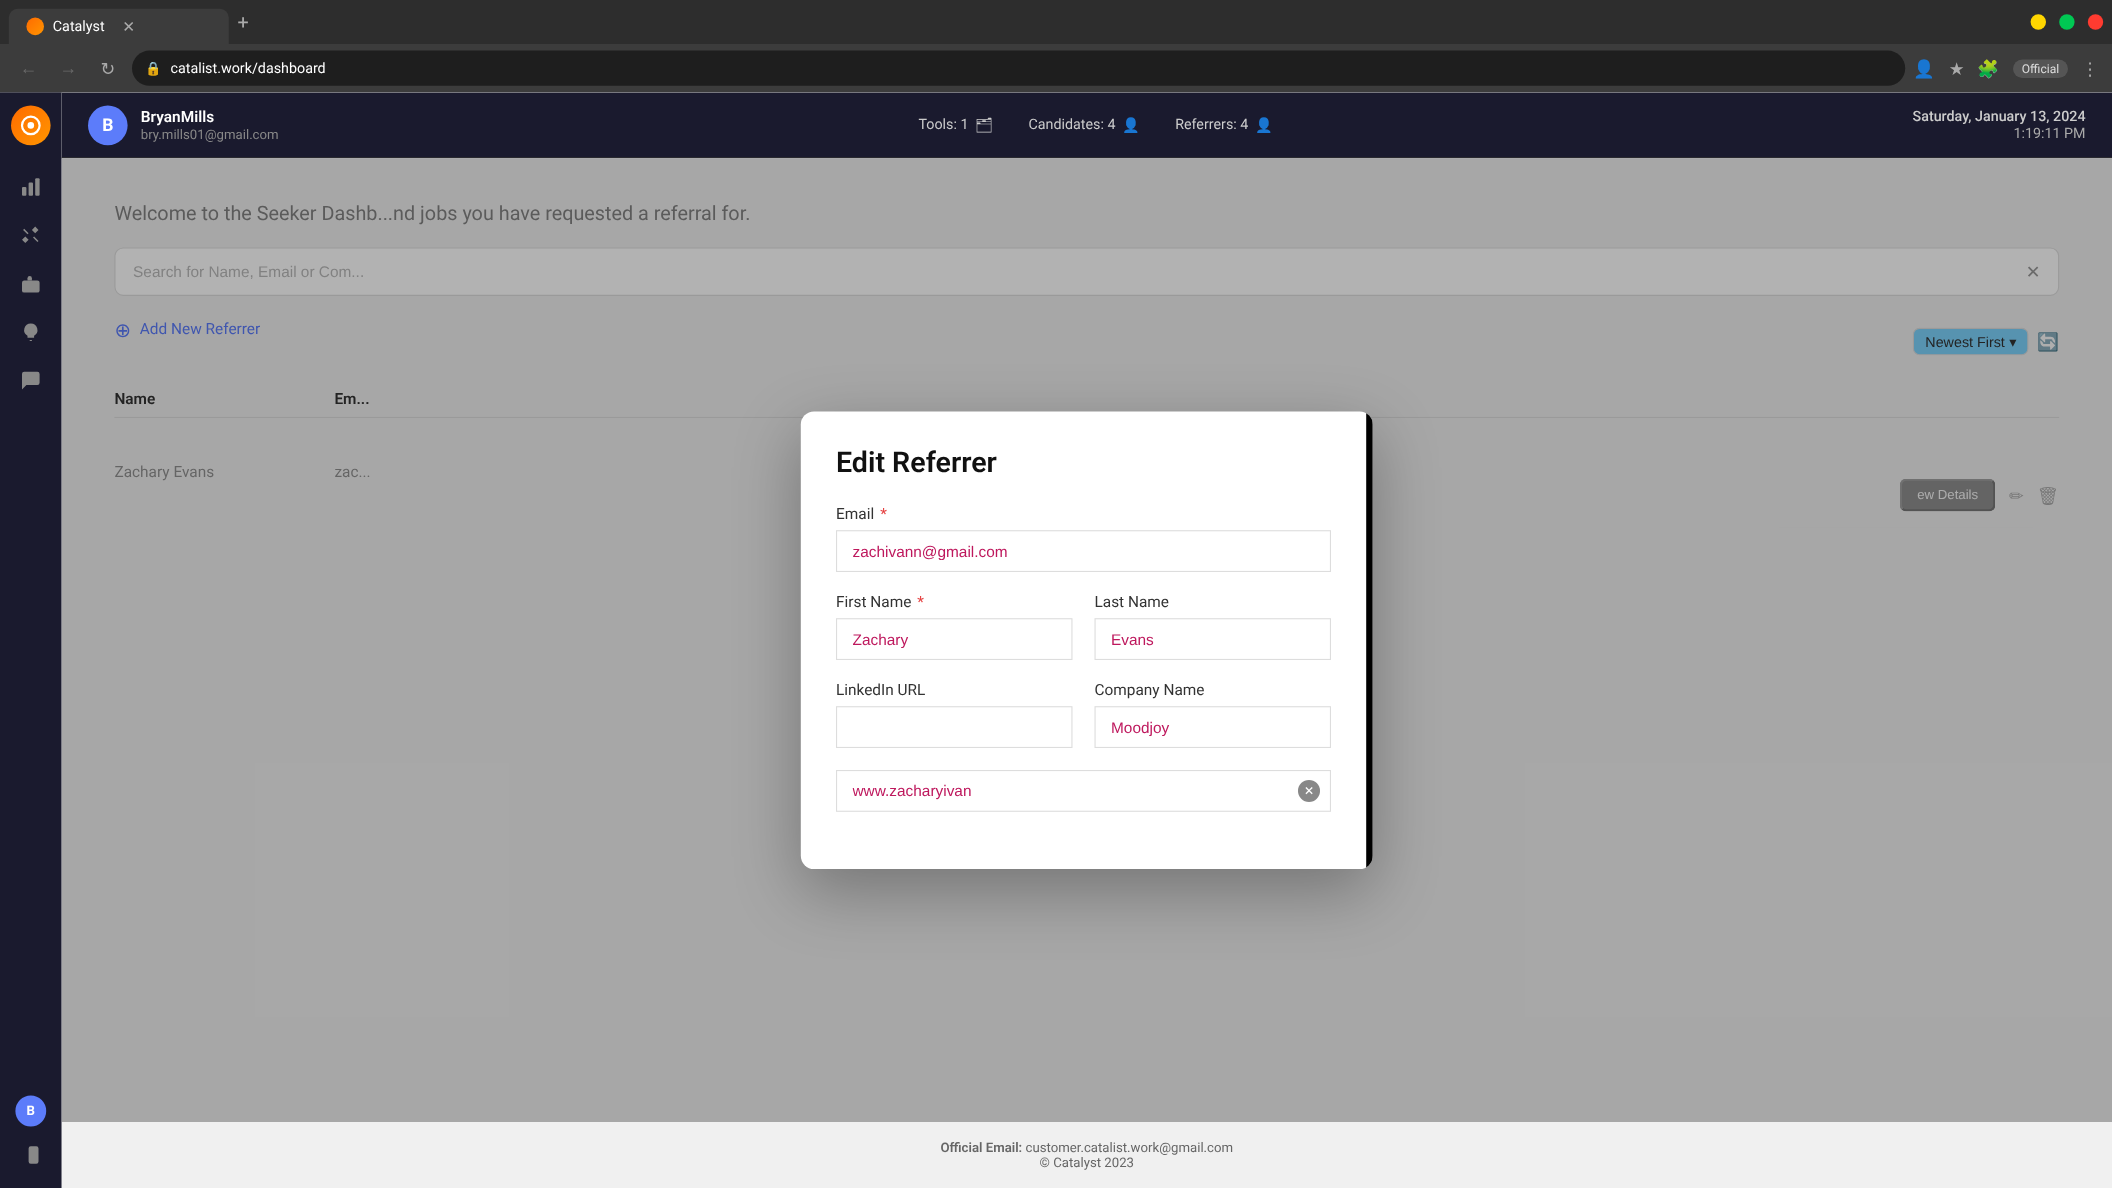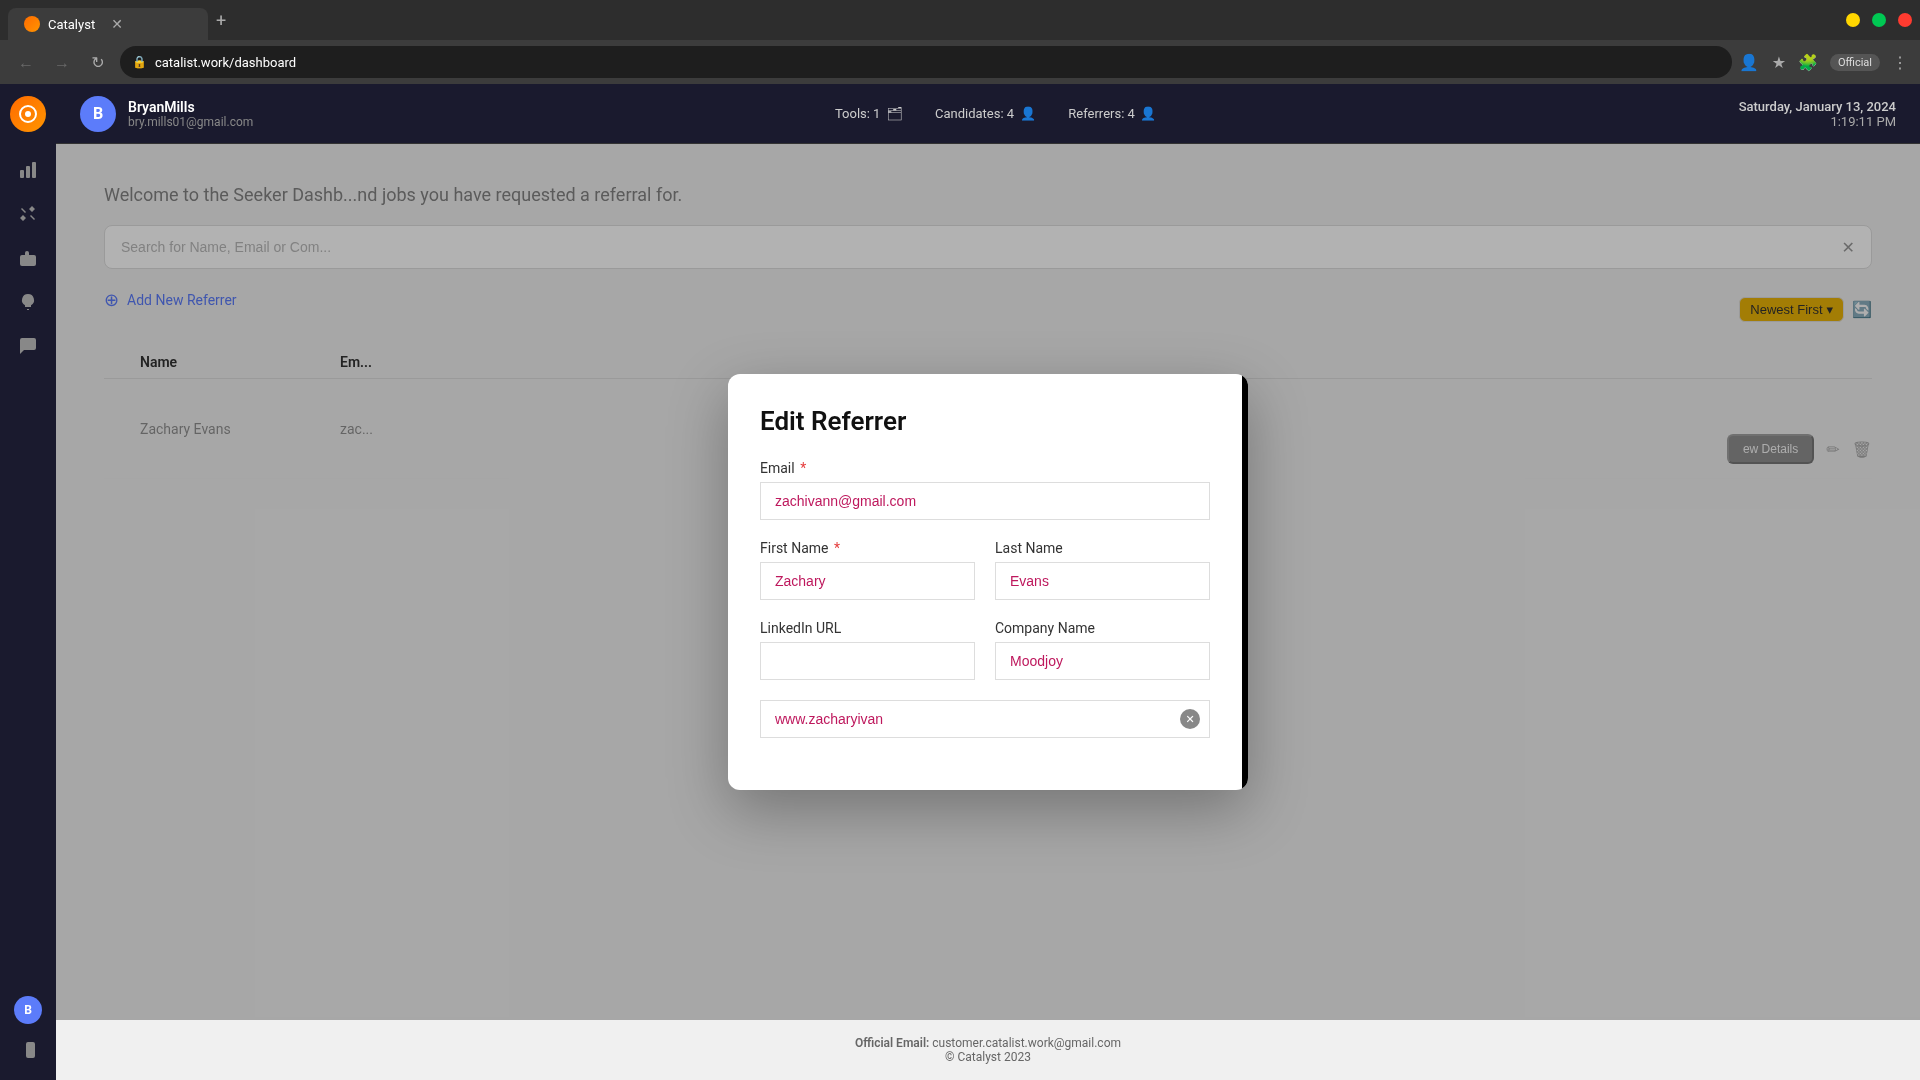--- a/index.html
+++ b/index.html
@@ -50,24 +50,24 @@
 
     
     .main-content { flex: 1; display: flex; flex-direction: column; overflow: hidden; }
     .main-inner { flex: 1; padding: 40px 48px; background: #f0f0f0; position: relative; overflow: hidden; }
     .search-bar { display: flex; align-items: center; border: 1px solid #ddd; background: #fff; border-radius: 8px; padding: 0 16px; height: 44px; width: 100%; margin-bottom: 20px; }
     .search-input { flex: 1; border: none; outline: none; font-size: 14px; color: #333; background: transparent; }
     .search-clear { color: #999; cursor: pointer; font-size: 16px; }
     .add-referrer-btn { display: flex; align-items: center; gap: 8px; color: #5c7cfa; font-size: 14px; cursor: pointer; margin-bottom: 20px; }
     .table-header { display: flex; align-items: center; padding: 8px 0; border-bottom: 1px solid #ddd; font-weight: 600; color: #333; font-size: 14px; }
     .table-row { display: flex; align-items: center; padding: 14px 0; border-bottom: 1px solid #eee; font-size: 14px; color: #333; opacity: 0.5; }
-    .col-name { width: 200px; margin-left: 36px; }
+    .col-name { width: 200px; }
     .col-email { width: 200px; }
     .sort-controls { margin-left: auto; display: flex; align-items: center; gap: 8px; }
-    .sort-btn { display: flex; align-items: center; gap: 4px; font-size: 13px; color: #333; border: 1px solid #ddd; padding: 4px 10px; border-radius: 6px; background: #eab308; cursor: pointer; }
+    .sort-btn { display: flex; align-items: center; gap: 4px; font-size: 13px; color: #333; border: 1px solid #ddd; padding: 4px 10px; border-radius: 6px; background: #7dd3fc; cursor: pointer; }
     .row-actions { margin-left: auto; display: flex; align-items: center; gap: 12px; margin-top: 41px; }
     .view-details-btn { background: #333; color: #fff; padding: 6px 14px; border-radius: 6px; font-size: 12px; cursor: pointer; }
     .icon-btn { color: #666; font-size: 16px; cursor: pointer; }
 
     .footer { text-align: center; padding: 16px; color: #666; font-size: 12px; background: #f0f0f0; }
     .footer-email { font-weight: 600; }
 
     
     .overlay { position: absolute; top: 0; left: 0; right: 0; bottom: 0; background: rgba(0,0,0,0.3); z-index: 100; }
 

